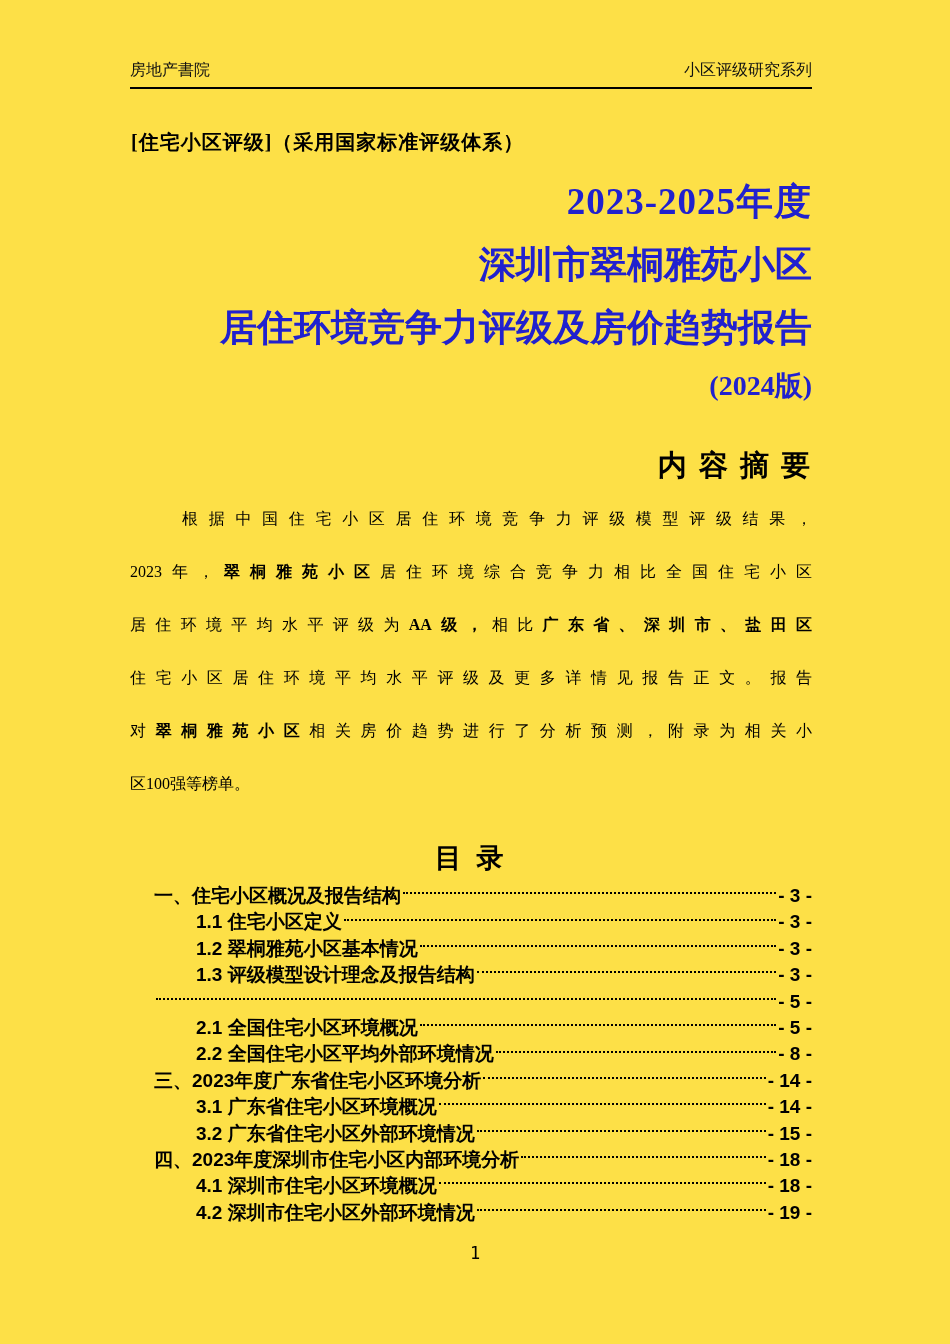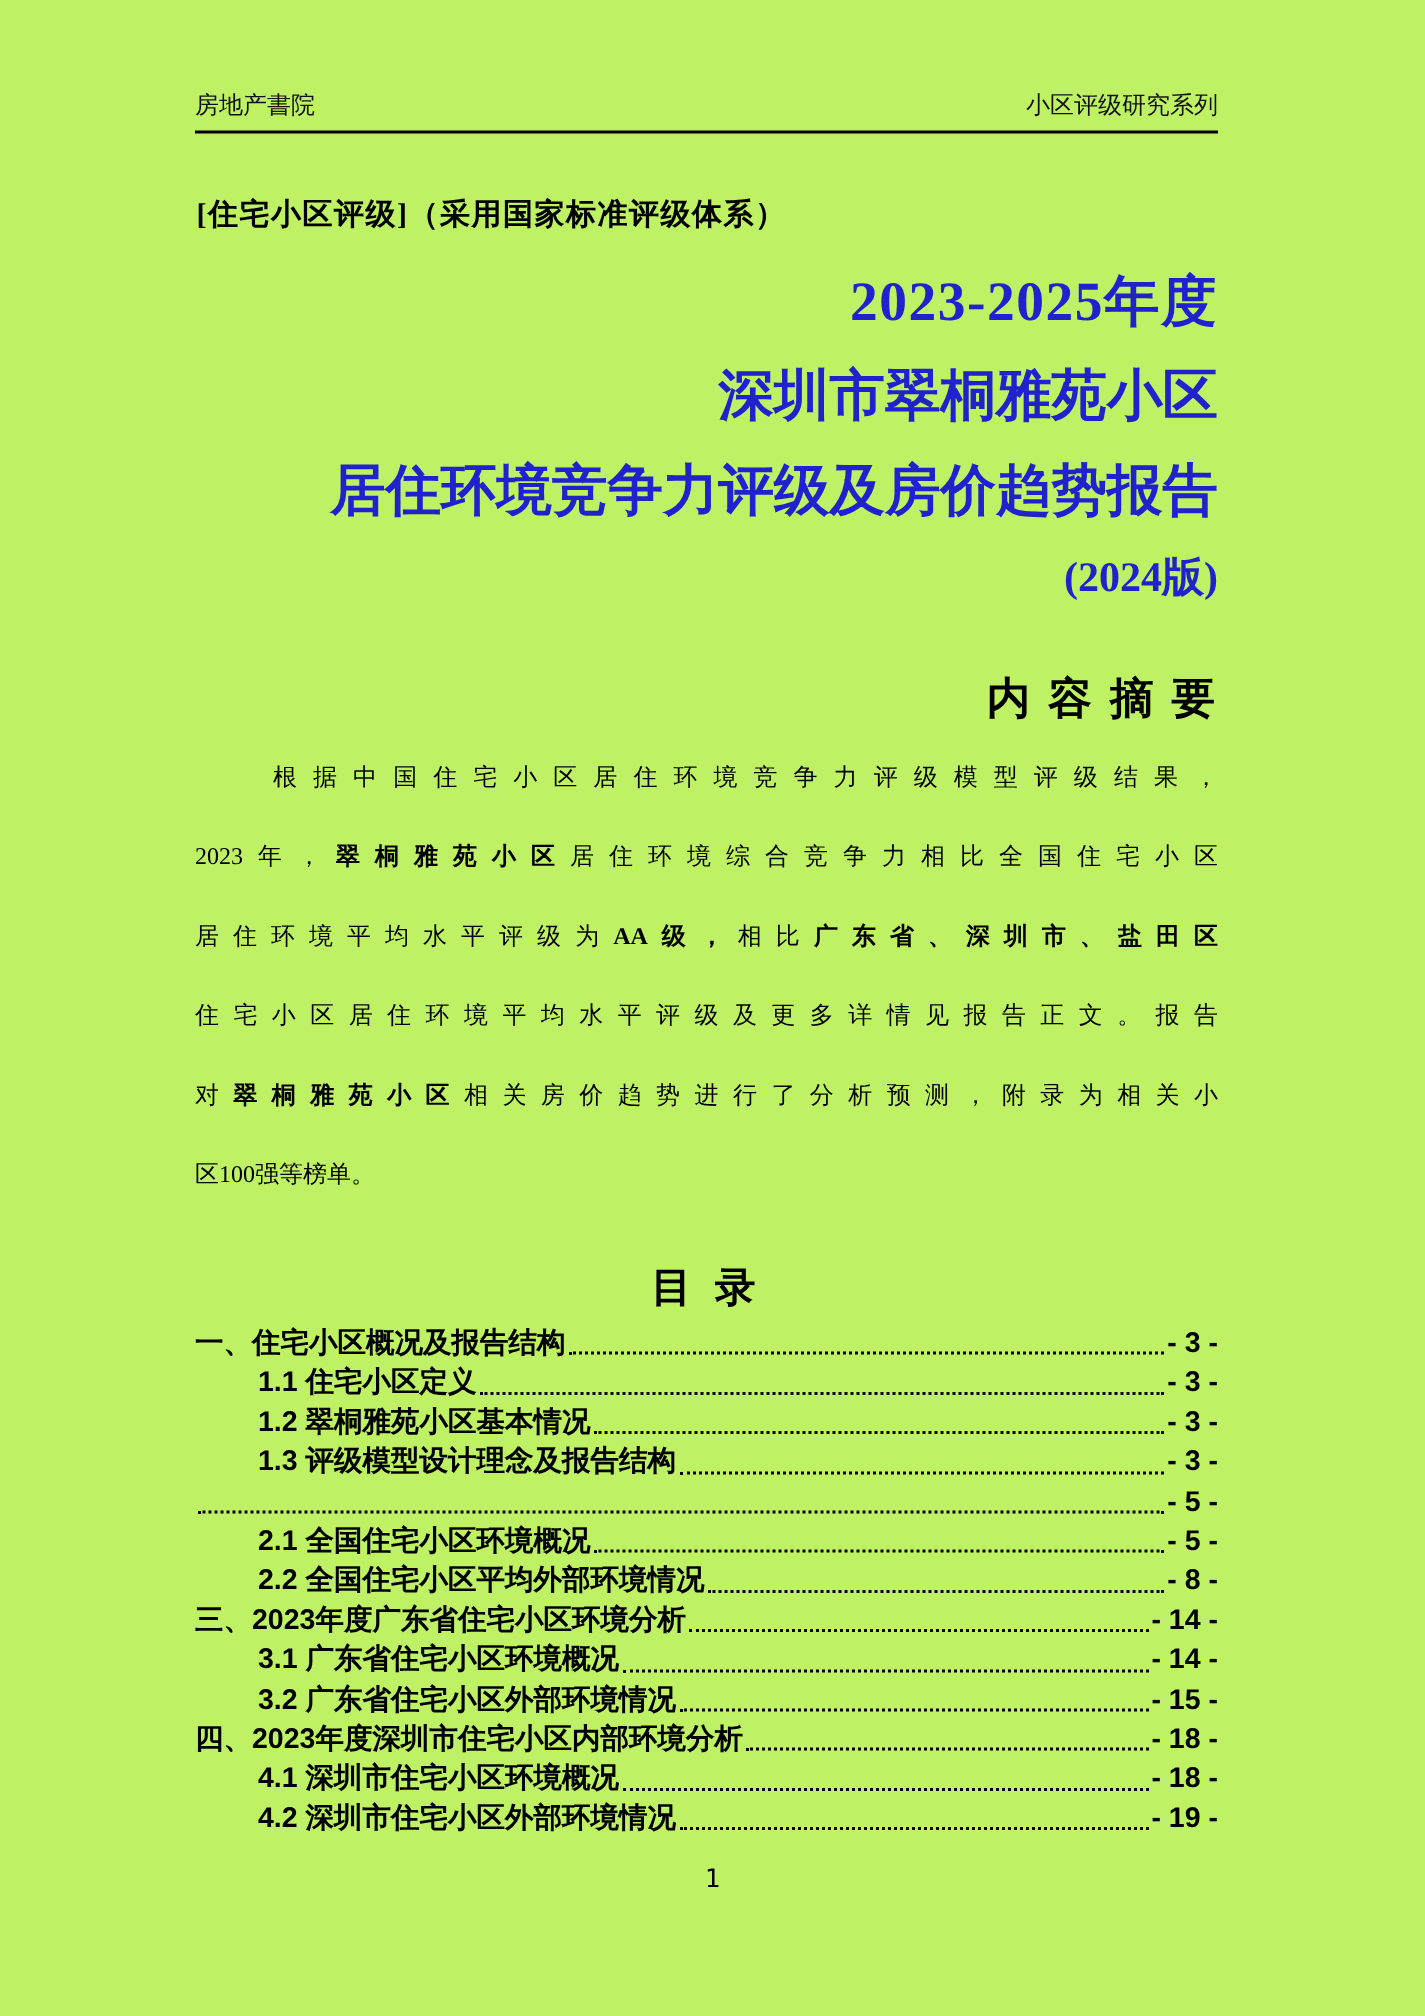--- a/index.html
+++ b/index.html
@@ -4,21 +4,21 @@
 <style>
   html, body {
     margin: 0;
     padding: 0;
     background: #ffffff;
   }
   .page {
     position: relative;
     width: 950px;
     height: 1344px;
-    background: #bef264;
+    background: #fde047;
     color: #000000;
     font-family: "Liberation Serif", serif;
     overflow: hidden;
     margin: 0 auto;
   }
 
   
   .doc-header {
     position: absolute;
     top: 60px;
@@ -96,41 +96,42 @@
   .s-line.last { text-align: left; text-align-last: left; }
   .s-line .b { font-weight: bold; }
 
   
   .toc-heading {
     position: absolute;
     top: 840px;
     left: 130px;
     width: 682px;
     text-align: center;
-    font-family: Liberation Sans, sans-serif;
+    font-family: Liberation Serif, serif;
     font-weight: bold;
     font-size: 27px;
     letter-spacing: 4px;
     margin: 0;
   }
   .toc {
     position: absolute;
     top: 883px;
     left: 130px;
     width: 682px;
     font-family: "Liberation Sans", sans-serif;
     font-weight: bold;
     font-size: 19px;
   }
   .toc-row {
     display: flex;
-    align-items: flex-end;
+    align-items: center;
     height: 26.4px;
     line-height: 26.4px;
     cursor: pointer;
+    margin-left: 24px;
   }
   .toc-row .label { white-space: nowrap; }
   .toc-row.lvl2 .label { padding-left: 42px; }
   .toc-row .leader {
     flex: 1;
     min-width: 16px;
     border-bottom: 2.5px dotted #000;
     margin: 0 2px 6px 2px;
   }
   .toc-row .pageno { white-space: nowrap; }

